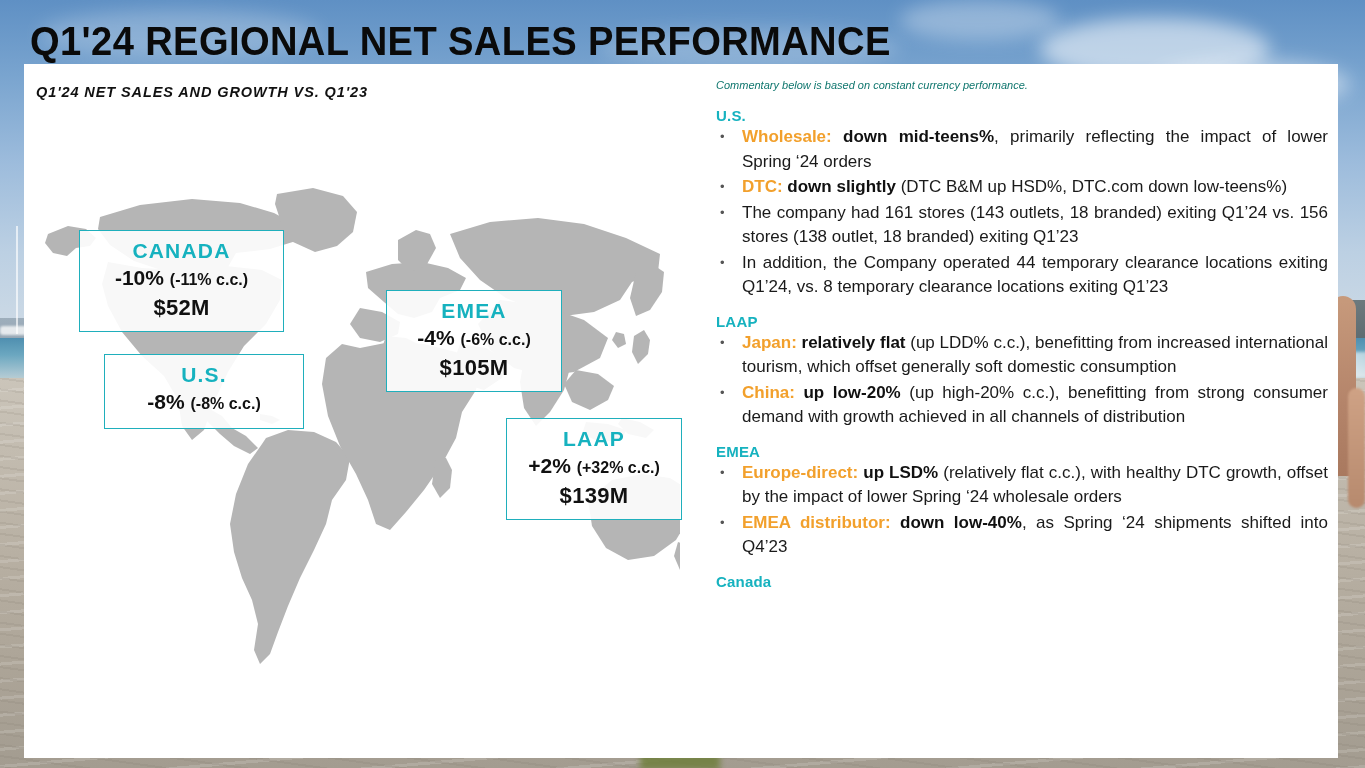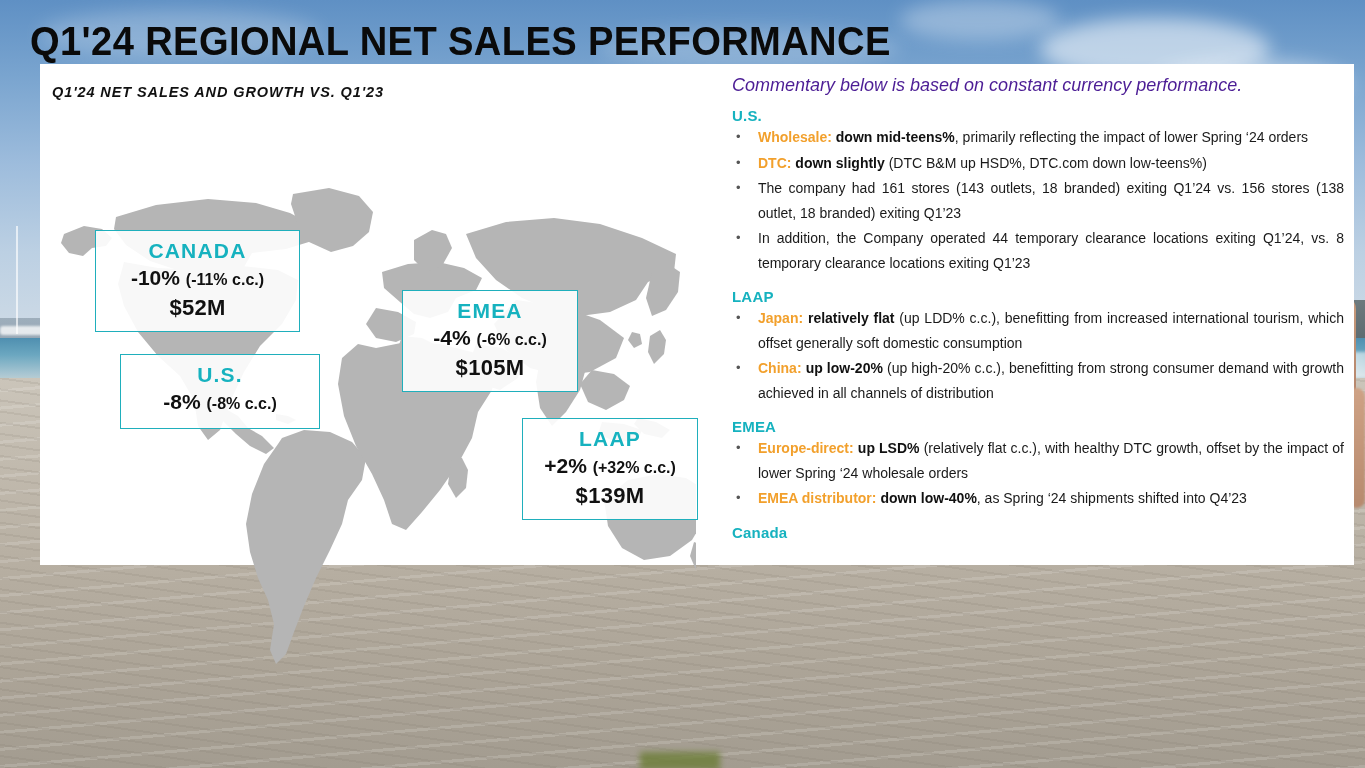--- a/index.html
+++ b/index.html
@@ -74,21 +74,21 @@
   #title{
     position:absolute;left:30px;top:16px;
     font-family:"Liberation Sans", sans-serif;
     font-weight:700;font-size:41px;line-height:50px;letter-spacing:.4px;
     color:#0a0a0a;transform:scaleX(.93);transform-origin:left center;
     white-space:nowrap;
   }
 
   
   #panel{
-    position:absolute;left:40px;top:64px;width:1314px;height:501px;
+    position:absolute;left:24px;top:64px;width:1314px;height:694px;
     background:#ffffff;box-shadow:0 0 0 0 rgba(0,0,0,0);
   }
 
   
   #subtitle{
     position:absolute;left:12px;top:20px;
     font-size:14.5px;font-weight:700;font-style:italic;letter-spacing:.9px;color:#111;
   }
 
   #mapwrap{position:absolute;left:6px;top:58px;width:650px;height:600px;}
@@ -117,30 +117,30 @@
   #co-us{left:80px;top:290px;width:200px;}
   #co-emea{left:362px;top:226px;width:176px;}
   #co-laap{left:482px;top:354px;width:176px;}
 
   
   #commentary{
     position:absolute;left:670px;top:8px;width:634px;height:680px;
     color:#1a1a1a;
   }
   #note{
-    font-size:18px;font-style:italic;color:#4c1d95;line-height:18px;margin:4px 0 0 22px;
+    font-size:11px;font-style:italic;color:#0f766e;line-height:18px;margin:4px 0 0 22px;
   }
   .sec{margin-top:13px;}
   .sec-title{
     color:#16B2BF;font-weight:700;font-size:15px;letter-spacing:.2px;margin:0 0 1px 22px;
   }
   ul.bul{list-style:none;margin:0;padding:0;}
   ul.bul li{
     position:relative;padding-left:48px;margin:0 0 1px 0;
-    font-size:14px;line-height:24.5px;text-align:justify;
+    font-size:17px;line-height:24.5px;text-align:justify;
     color:#1a1a1a;
   }
   ul.bul li::before{
     content:"\2022";position:absolute;left:26px;top:0;
     color:#555;font-size:13px;line-height:24.5px;
   }
   .lbl{color:#F2A02C;font-weight:700;}
   .b{font-weight:700;color:#111;}
 </style>
 </head>

